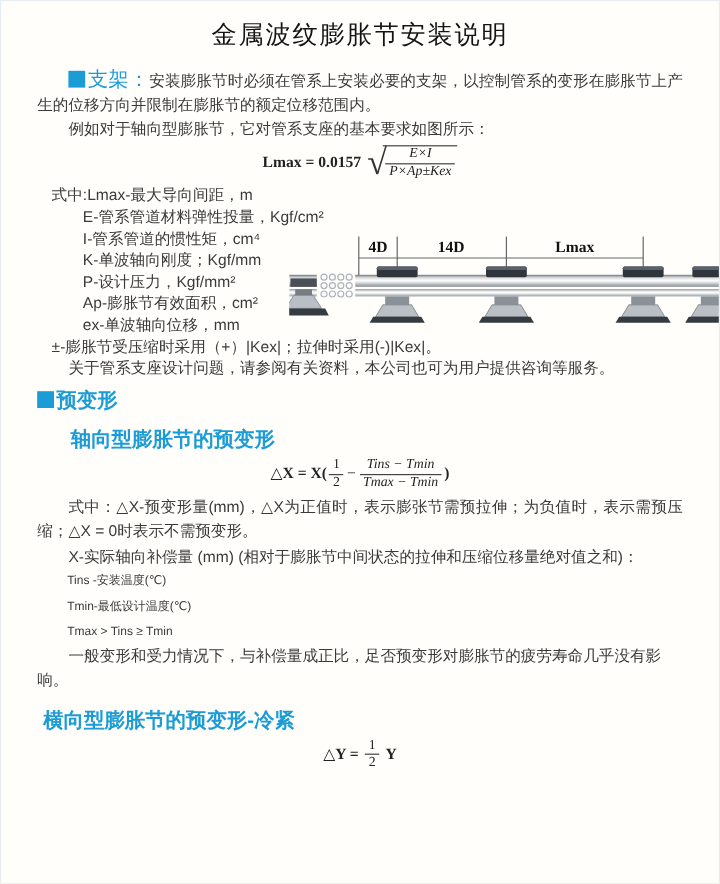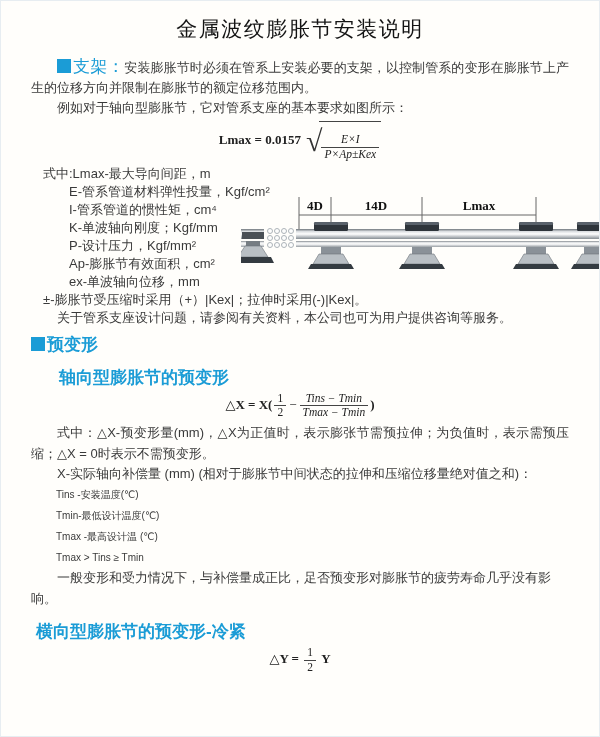--- a/index.html
+++ b/index.html
@@ -25,21 +25,21 @@
   .formula-block{
     text-align:center;font-family:"Liberation Serif","DejaVu Serif",serif;
     font-size:13px;color:#222;margin:3px 0;
   }
   .f-bold{font-weight:bold;}
   .frac{display:inline-block;vertical-align:middle;text-align:center;font-size:11.5px;line-height:1.2;margin:0 2px;}
   .frac .num{display:block;padding:0 3px;}
   .frac .den{display:block;border-top:1px solid #444;padding:0 3px;}
   .ital{font-style:italic;}
   .radical{font-size:30px;line-height:1;vertical-align:middle;font-weight:400;color:#333;margin-left:5px;margin-right:-3px;}
-  .rad-box{display:inline-block;border-top:1.2px solid #444;vertical-align:middle;padding-top:11px;}
+  .rad-box{display:inline-block;border-top:1.2px solid #444;vertical-align:middle;padding-top:0;}
   .rad-box .frac .num{border-bottom:1px solid #444;}
   .rad-box .frac .den{border-top:none;}
   .f-op{margin:0 1px;}
 
   .def-list{font-size:13px;line-height:18px;margin-top:2px;}
   .def-list>div{margin-left:38px;}
   .def-list>div:nth-child(1),.def-list>div:nth-child(8){margin-left:12px;}
   .def-list>div:nth-child(9){margin-left:0;text-indent:2em;}
 
   .body-para{font-size:13px;line-height:20.5px;margin:3px 0 0;text-align:justify;text-indent:2em;}
@@ -83,21 +83,20 @@
 
     <div class="sub-head">轴向型膨胀节的预变形</div>
     <div class="formula-block">
       <span class="f-bold">△X = X(</span><span class="frac"><span class="num">1</span><span class="den">2</span></span><span class="f-op">−</span><span class="frac ital"><span class="num">Tins − Tmin</span><span class="den">Tmax − Tmin</span></span><span class="f-bold">)</span>
     </div>
     <p class="body-para" style="margin-top:1px;">式中：△X-预变形量(mm)，△X为正值时，表示膨张节需预拉伸；为负值时，表示需预压缩；△X = 0时表示不需预变形。</p>
     <div class="xline">X-实际轴向补偿量 (mm) (相对于膨胀节中间状态的拉伸和压缩位移量绝对值之和)：</div>
     <div class="temp-list">
       <div>Tins -安装温度(℃)</div>
       <div>Tmin-最低设计温度(℃)</div>
-      <div>Tmax -最高设计温 (℃)</div>
       <div>Tmax &gt; Tins ≥ Tmin</div>
     </div>
     <p class="note-line">一般变形和受力情况下，与补偿量成正比，足否预变形对膨胀节的疲劳寿命几乎没有影响。</p>
 
     <div class="sub-head lateral">横向型膨胀节的预变形-冷紧</div>
     <div class="formula-block">
       <span class="f-bold">△Y =</span> <span class="frac"><span class="num">1</span><span class="den">2</span></span> <span class="f-bold">Y</span>
     </div>
 
   </div>

